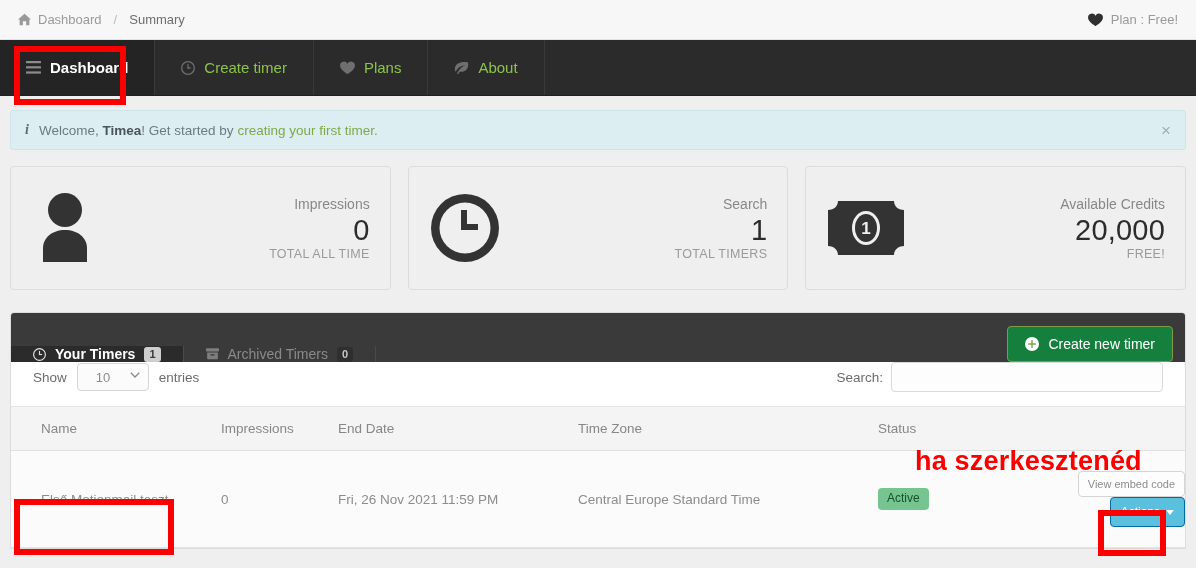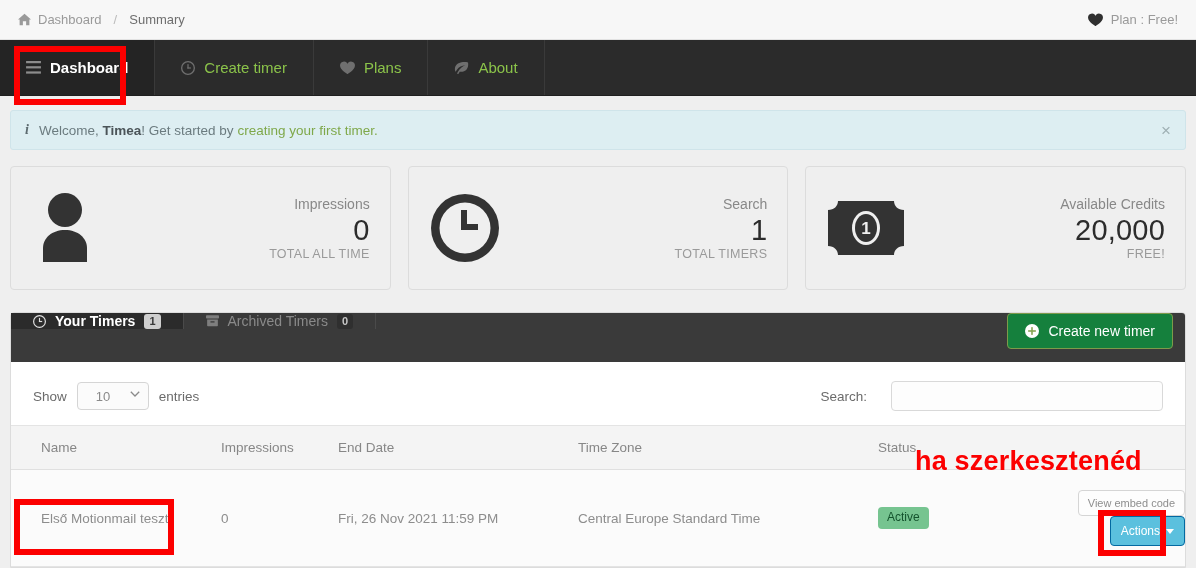--- a/index.html
+++ b/index.html
@@ -72,21 +72,21 @@
   .card-icon svg { fill: #333333; display: block; }
   .card-txt { margin-left: auto; text-align: right; }
   .card-label { font-size: 14px; color: #888888; line-height: 1.35; }
   .card-value { font-size: 29px; color: #2c2c2c; line-height: 1.15; letter-spacing: .2px; }
   .card-sub { font-size: 12.5px; color: #9a9a9a; letter-spacing: .3px; }
 
   
   .panel { margin: 22px 10px 0 10px; background: #ffffff; border: 1px solid #dcdcdc; border-radius: 4px 4px 0 0; }
   .panel-head {
     height: 49px; background: #3a3a3a;
-    display: flex; align-items: flex-start; border-radius: 3px 3px 0 0;
+    display: flex; align-items: flex-end; border-radius: 3px 3px 0 0;
   }
   .tab {
     display: flex; align-items: center; gap: 9px;
     padding: 0 22px; font-size: 14px; cursor: pointer;
     border-right: 1px solid #4a4a4a;
     color: #8a8a8a;
   }
   .tab.active { background: #2b2b2b; color: #ffffff; font-weight: bold; }
   .tab .ico svg { fill: currentColor; opacity: .85; }
   .badge {
@@ -98,34 +98,34 @@
   .tab .badge { background: #2f2f2f; color: #c6c6c6; }
   .panel-head-right { margin-left: auto; display: flex; align-items: center; padding-right: 12px; }
   .btn-create {
     background: #15803d; color: #ffffff; border: 1px solid #7d9a4a;
     border-radius: 4px; font-size: 14px; padding: 9px 17px;
     display: inline-flex; align-items: center; gap: 9px; cursor: pointer;
   }
   .btn-create .ico svg { fill: #ffffff; }
 
   .panel-body { background: #ffffff; }
-  .table-controls { display: flex; align-items: center; padding: 19px 22px 14px 22px; }
+  .table-controls { display: flex; align-items: center; padding: 0 22px 14px 22px; }
   .show-group { display: flex; align-items: center; gap: 10px; font-size: 13.5px; color: #6b6b6b; }
   .sel {
     appearance: none; -webkit-appearance: none;
     width: 72px; height: 28px;
     border: 1px solid #d5d5d5; border-radius: 4px;
     background: #fbfbfb; color: #8a8a8a;
     font-size: 13px; font-family: inherit;
     padding-left: 18px;
   }
   .sel-wrap { position: relative; display: inline-block; }
   .sel-arrow { position: absolute; right: 9px; top: 9px; pointer-events: none; }
   .sel-arrow svg { fill: #8a8a8a; display: block; }
-  .search-group { margin-left: auto; display: flex; align-items: center; gap: 24px; font-size: 13.5px; color: #6b6b6b; }
+  .search-group { margin-left: auto; display: flex; align-items: center; gap: 8px; font-size: 13.5px; color: #6b6b6b; }
   .search-input {
     width: 272px; height: 30px;
     border: 1px solid #d9d9d9; border-radius: 4px;
     background: #fdfdfd; font-size: 13px; font-family: inherit;
     padding: 0 8px; color: #555;
   }
 
   
   table.dt { width: 100%; border-collapse: collapse; }
   table.dt th {

